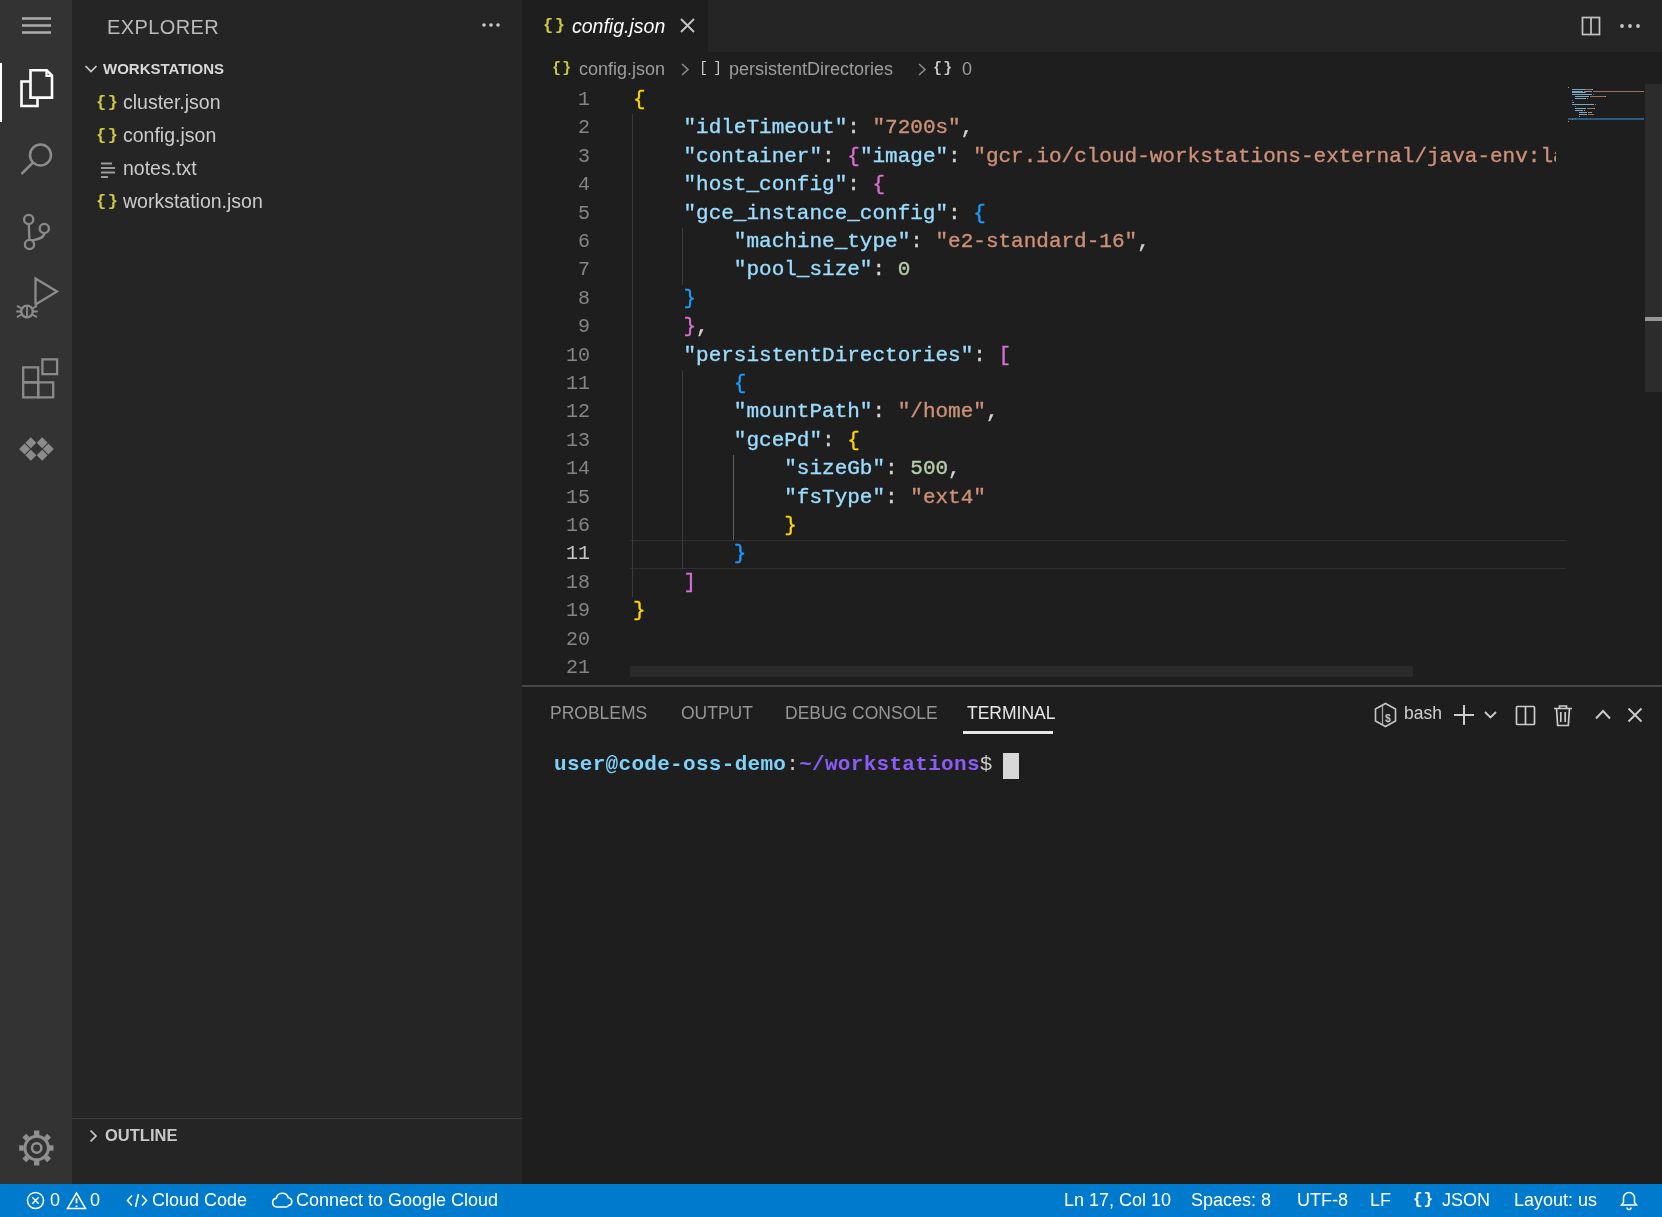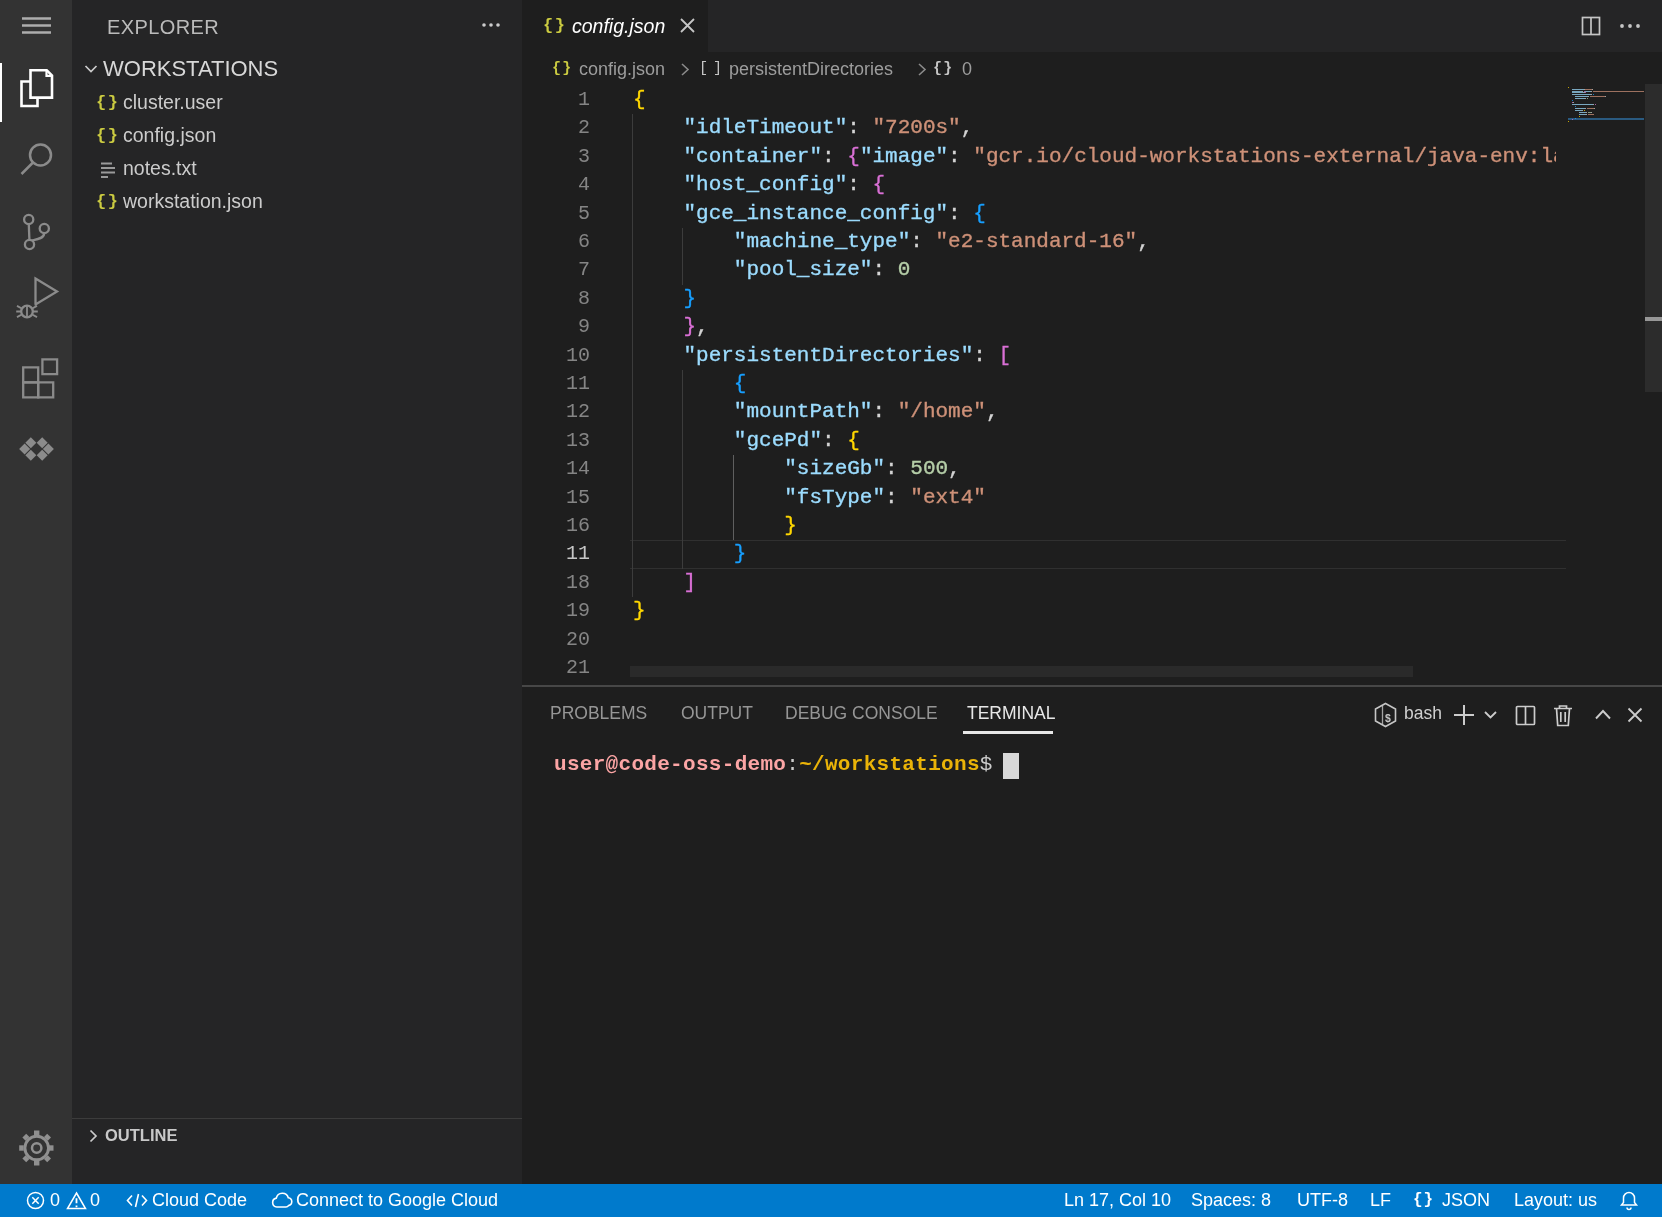--- a/index.html
+++ b/index.html
@@ -101,29 +101,29 @@
 
 <div id="sidebar">
   <div style="position:absolute;left:35px;top:16px;font-size:20px;color:#bbbbbb;letter-spacing:.4px">EXPLORER</div>
   <svg style="position:absolute;left:409px;top:21px" width="20" height="8" viewBox="0 0 20 8">
         <g fill="#cccccc">
           <circle cx="3" cy="4" r="1.8"></circle>
           <circle cx="10" cy="4" r="1.8"></circle>
           <circle cx="17" cy="4" r="1.8"></circle>
         </g>
       </svg>
-  <div class="sbrow" style="top:52px;font-weight:normal;font-size:22px;color:#d8d8d8">
+  <div class="sbrow" style="top:52px;font-weight:bold;font-size:15px;color:#d8d8d8">
     <svg style="position:absolute;left:11px;top:9px" width="16" height="16" viewBox="0 0 16 16" fill="none">
           <path d="M2.5 5 L8 10.5 L13.5 5" stroke="#cccccc" stroke-width="1.7"></path>
         </svg>
     <span style="position:absolute;left:31px">WORKSTATIONS</span>
   </div>
   <div class="sbrow" style="top:86px;font-size:19.5px;color:#cccccc">
     <span class="mono" style="position:absolute;left:24px;color:#cbcb41;font-size:17px;font-weight:bold;letter-spacing:1.5px">{}</span>
-    <span style="position:absolute;left:51px">cluster.user</span>
+    <span style="position:absolute;left:51px">cluster.json</span>
   </div>
   <div class="sbrow" style="top:119px;font-size:19.5px;color:#cccccc">
     <span class="mono" style="position:absolute;left:24px;color:#cbcb41;font-size:17px;font-weight:bold;letter-spacing:1.5px">{}</span>
     <span style="position:absolute;left:51px">config.json</span>
   </div>
   <div class="sbrow" style="top:152px;font-size:19.5px;color:#cccccc">
     <svg style="position:absolute;left:27px;top:8px" width="18" height="18" viewBox="0 0 18 18">
           <g fill="#9a9a9a">
             <rect x="2" y="2.5" width="11" height="2"></rect>
             <rect x="2" y="7" width="14" height="2"></rect>
@@ -316,21 +316,21 @@
     <path d="M1 4.5 h18 M6.5 4.5 V2 h7 v2.5 M3.5 4.5 l1.2 17 h10.6 l1.2 -17"></path>
     <path d="M7.8 8 v10 M12.2 8 v10"></path>
   </svg>
   <svg style="position:absolute;left:1072px;top:21px" width="18" height="13" viewBox="0 0 18 13" fill="none">
         <path d="M2 10.5 L9 3 L16 10.5" stroke="#cccccc" stroke-width="1.9"></path>
       </svg>
   <svg style="position:absolute;left:1105px;top:20px" width="16" height="16" viewBox="0 0 16 16" fill="none">
         <path d="M1.5 1.5 L14.5 14.5 M14.5 1.5 L1.5 14.5" stroke="#cccccc" stroke-width="1.8"></path>
       </svg>
 
-  <div class="mono" style="position:absolute;left:32px;top:64px;font-size:21px;letter-spacing:.3px;line-height:27px;white-space:pre"><b style="color:#fca5a5">user@code-oss-demo</b><span style="color:#cccccc">:</span><b style="color:#eab308">~/workstations</b><span style="color:#cccccc">$ </span></div>
+  <div class="mono" style="position:absolute;left:32px;top:64px;font-size:21px;letter-spacing:.3px;line-height:27px;white-space:pre"><b style="color:#7dd3fc">user@code-oss-demo</b><span style="color:#cccccc">:</span><b style="color:#8b5cf6">~/workstations</b><span style="color:#cccccc">$ </span></div>
   <div style="position:absolute;left:481px;top:66px;width:16px;height:26px;background:#d8d8d8"></div>
 </div>
 
 <div id="status">
   <svg class="abs" style="left:26px;top:7px" width="19" height="19" viewBox="0 0 19 19" fill="none" stroke="#ffffff" stroke-width="1.5">
     <circle cx="9.5" cy="9.5" r="8"></circle>
         <path d="M6.3 6.3 l6.4 6.4 M12.7 6.3 l-6.4 6.4"></path>
   </svg>
   <div class="st" style="left:50px">0</div>
   <svg class="abs" style="left:66px;top:7px" width="21" height="19" viewBox="0 0 21 19" fill="none" stroke="#ffffff" stroke-width="1.5">

